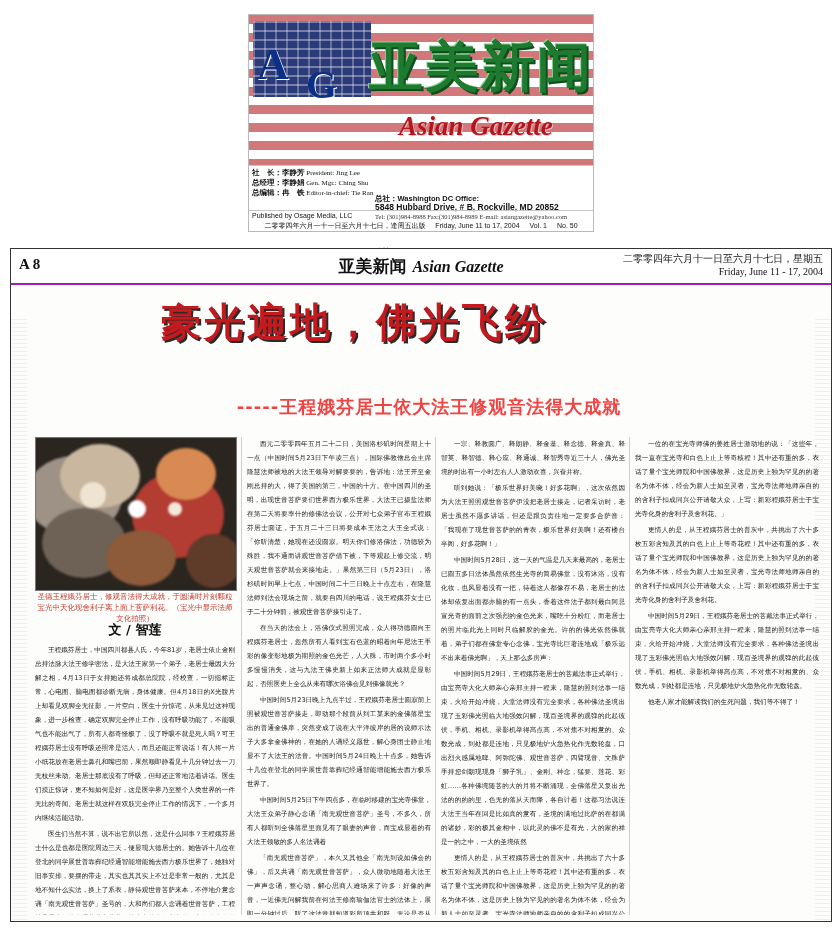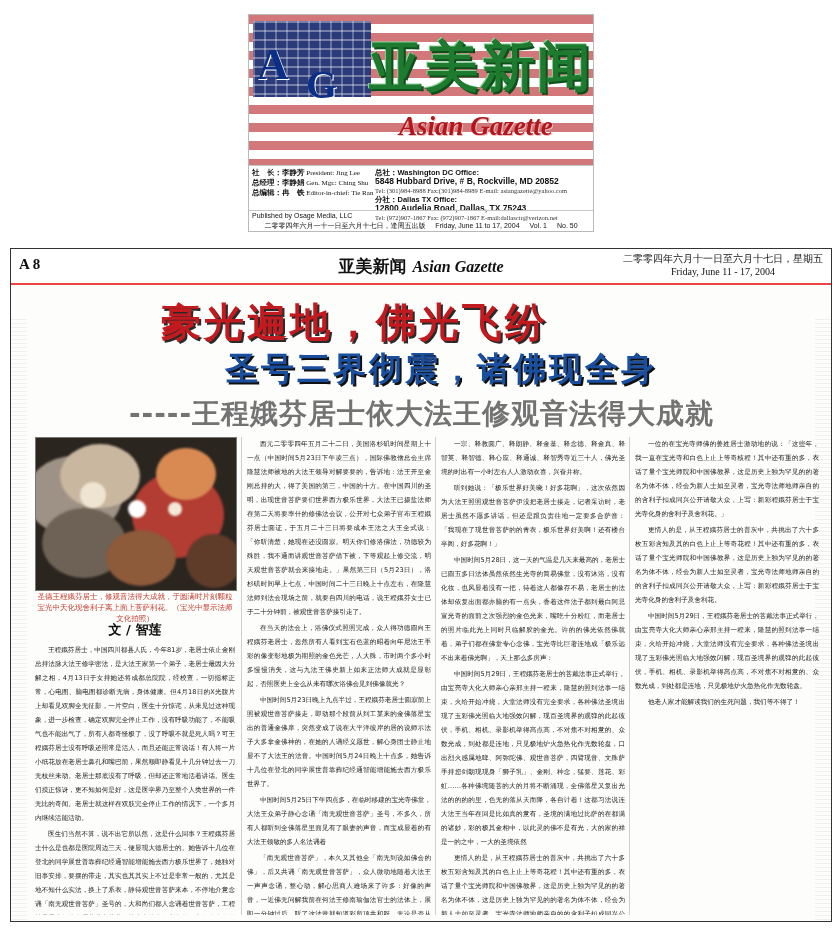--- a/index.html
+++ b/index.html
@@ -23,50 +23,50 @@
   .cn-title{position:absolute;left:120px;top:16px;font-family:"DejaVu Sans",sans-serif;font-weight:bold;
     font-size:54px;letter-spacing:2px;color:#1d7a2e;
     text-shadow:2px 2px 0 #0f4f1c, -1px -1px 0 #8fd39a;white-space:nowrap;}
   .en-title{position:absolute;left:150px;top:96px;font-family:"Liberation Serif",serif;font-style:italic;font-weight:bold;
     font-size:27px;color:#b0161c;text-shadow:1px 1px 0 #f0b9bb;}
   .mast-info{position:relative;height:64px;border-top:1px solid #c7c7c7;font-size:7px;line-height:9px;}
   .mi-left{position:absolute;left:3px;top:2px;width:118px;}
   .mi-left div{white-space:nowrap;}
   .mi-left b{font-family:"DejaVu Sans",sans-serif;font-size:7.5px;}
   .mi-right{position:absolute;left:126px;top:2px;width:212px;text-align:left;}
-  .mi-right .addr{font-family:"Liberation Sans",sans-serif;font-weight:bold;font-size:7.5px;}
+  .mi-right .addr{font-family:"Liberation Sans",sans-serif;font-weight:bold;font-size:7.5px;margin-top:26px;}
   .mi-right .addr2{font-family:"Liberation Sans",sans-serif;font-weight:bold;font-size:8.5px;}
   .mi-right .tel{font-size:6.5px;color:#333;}
   .mast-foot{position:absolute;left:0;bottom:0;width:100%;border-top:1px solid #c7c7c7;font-size:7px;
     line-height:10px;text-align:center;font-family:"Liberation Sans",sans-serif;}
   .mast-foot .row1{text-align:left;padding-left:3px;}
   .mast-foot .row2 span{margin:0 4px;}
 
   
   .paper{position:absolute;left:10px;top:248px;width:820px;height:672px;border:1px solid #333;background:#fff;}
-  .hdr{position:relative;height:34px;border-bottom:2px solid #ef4444;}
+  .hdr{position:relative;height:34px;border-bottom:2px solid #a21caf;}
   .hdr .pg{position:absolute;left:8px;top:7px;font-family:"Liberation Serif",serif;font-weight:bold;font-size:15px;}
   .hdr .mid{position:absolute;left:0;right:0;top:6px;text-align:center;font-size:17px;font-weight:bold;
     font-family:"DejaVu Sans",sans-serif;}
   .hdr .mid i{font-family:"Liberation Serif",serif;font-style:italic;font-size:16px;}
-  .hdr .date{position:absolute;right:8px;top:3px;text-align:center;font-size:10px;line-height:13px;}
+  .hdr .date{position:absolute;right:8px;top:3px;text-align:right;font-size:10px;line-height:13px;}
   .hdr .date .d2{font-family:"Liberation Serif",serif;}
 
   .body{position:relative;height:636px;overflow:hidden;
     background:#fdfdfb;}
 
   
   .hl1{position:absolute;left:150px;top:10px;width:560px;
     font-family:"DejaVu Sans",sans-serif;font-weight:bold;font-size:40px;letter-spacing:3px;color:#c31a1f;
     text-shadow:2px 2px 0 #2a2a2a;}
   .hl2{position:absolute;left:150px;top:62px;width:560px;text-align:center;
     font-family:"DejaVu Sans",sans-serif;font-weight:bold;font-size:33px;letter-spacing:3px;color:#1a4fa0;
     text-shadow:2px 2px 0 #111;}
-  .hl3{position:absolute;left:118px;top:110px;width:600px;
-    font-family:"DejaVu Sans",sans-serif;font-weight:bold;font-size:28px;letter-spacing:1px;color:#737373;}
+  .hl3{position:absolute;left:118px;top:110px;width:600px;text-align:center;
+    font-family:"DejaVu Sans",sans-serif;font-weight:bold;font-size:18px;letter-spacing:1px;color:#ef4444;}
 
   
   .photo{position:absolute;left:24px;top:152px;width:200px;height:152px;border:1px solid #777;overflow:hidden;
     background:#2b2520;}
   .photo .blob{position:absolute;border-radius:50%;filter:blur(1px);}
   .cap{position:absolute;left:24px;top:306px;width:200px;font-size:7.5px;line-height:11px;color:#c0392b;
     font-family:"DejaVu Sans",sans-serif;text-align:center;}
   .byline{position:absolute;left:24px;top:336px;width:200px;text-align:center;font-size:13px;font-weight:bold;
     font-family:"DejaVu Sans",sans-serif;}
 
@@ -149,21 +149,20 @@
         <div>二零零四年六月十一日至六月十七日，星期五</div>
         <div class="d2">Friday, June 11 - 17, 2004</div>
       </div>
     </div>
 
     <div class="body">
       <div class="edgetex" style="left:0;"></div>
       <div class="edgetex" style="right:0;"></div>
 
       <div class="hl1">豪光遍地，佛光飞纷</div>
-      <div class="hl2">圣号三界彻震，诸佛现全身</div>
       <div class="hl3">-----王程娥芬居士依大法王修观音法得大成就</div>
 
       <div class="photo">
         <div class="blob" style="left:-10px;top:18px;width:96px;height:80px;background:#9d9285;"></div>
         <div class="blob" style="left:24px;top:6px;width:80px;height:64px;background:#c9b79f;"></div>
         <div class="blob" style="left:6px;top:70px;width:84px;height:70px;background:#6d6255;"></div>
         <div class="blob" style="left:96px;top:34px;width:92px;height:86px;background:#b33c33;"></div>
         <div class="blob" style="left:120px;top:10px;width:60px;height:52px;background:#d98a52;"></div>
         <div class="blob" style="left:70px;top:92px;width:70px;height:56px;background:#8d5a3a;"></div>
         <div class="blob" style="left:150px;top:96px;width:56px;height:54px;background:#5f3b2a;"></div>

